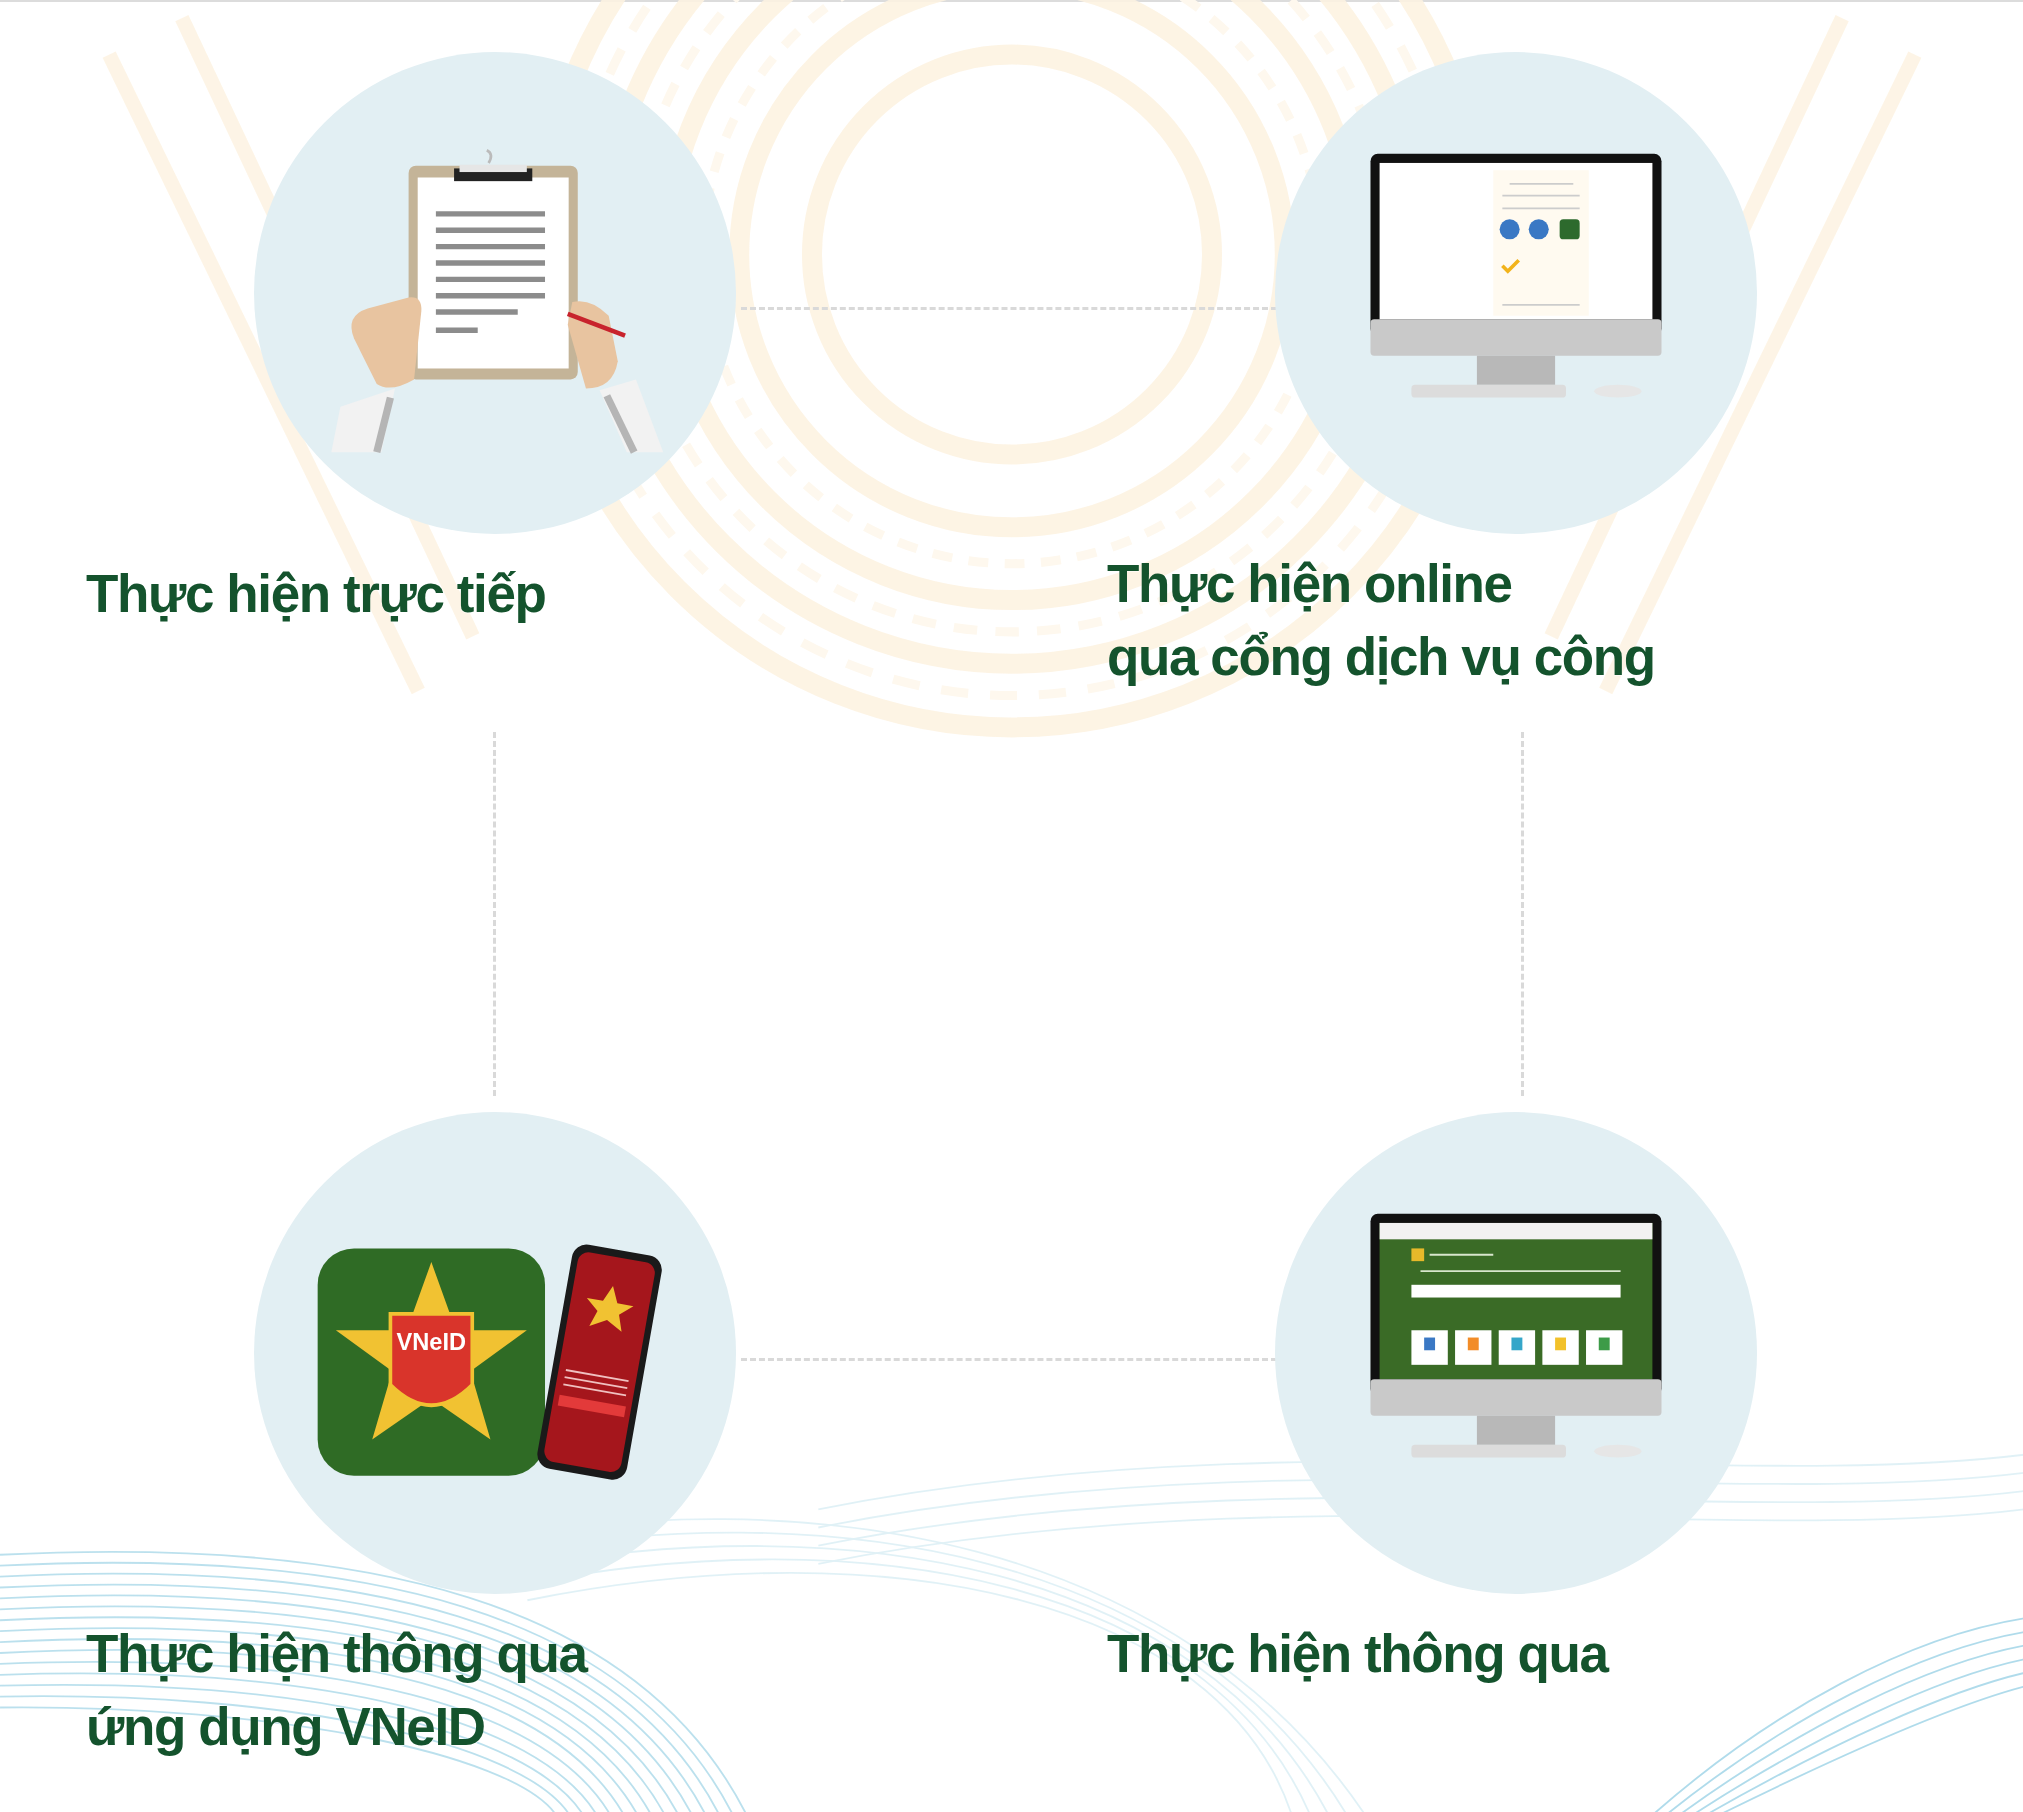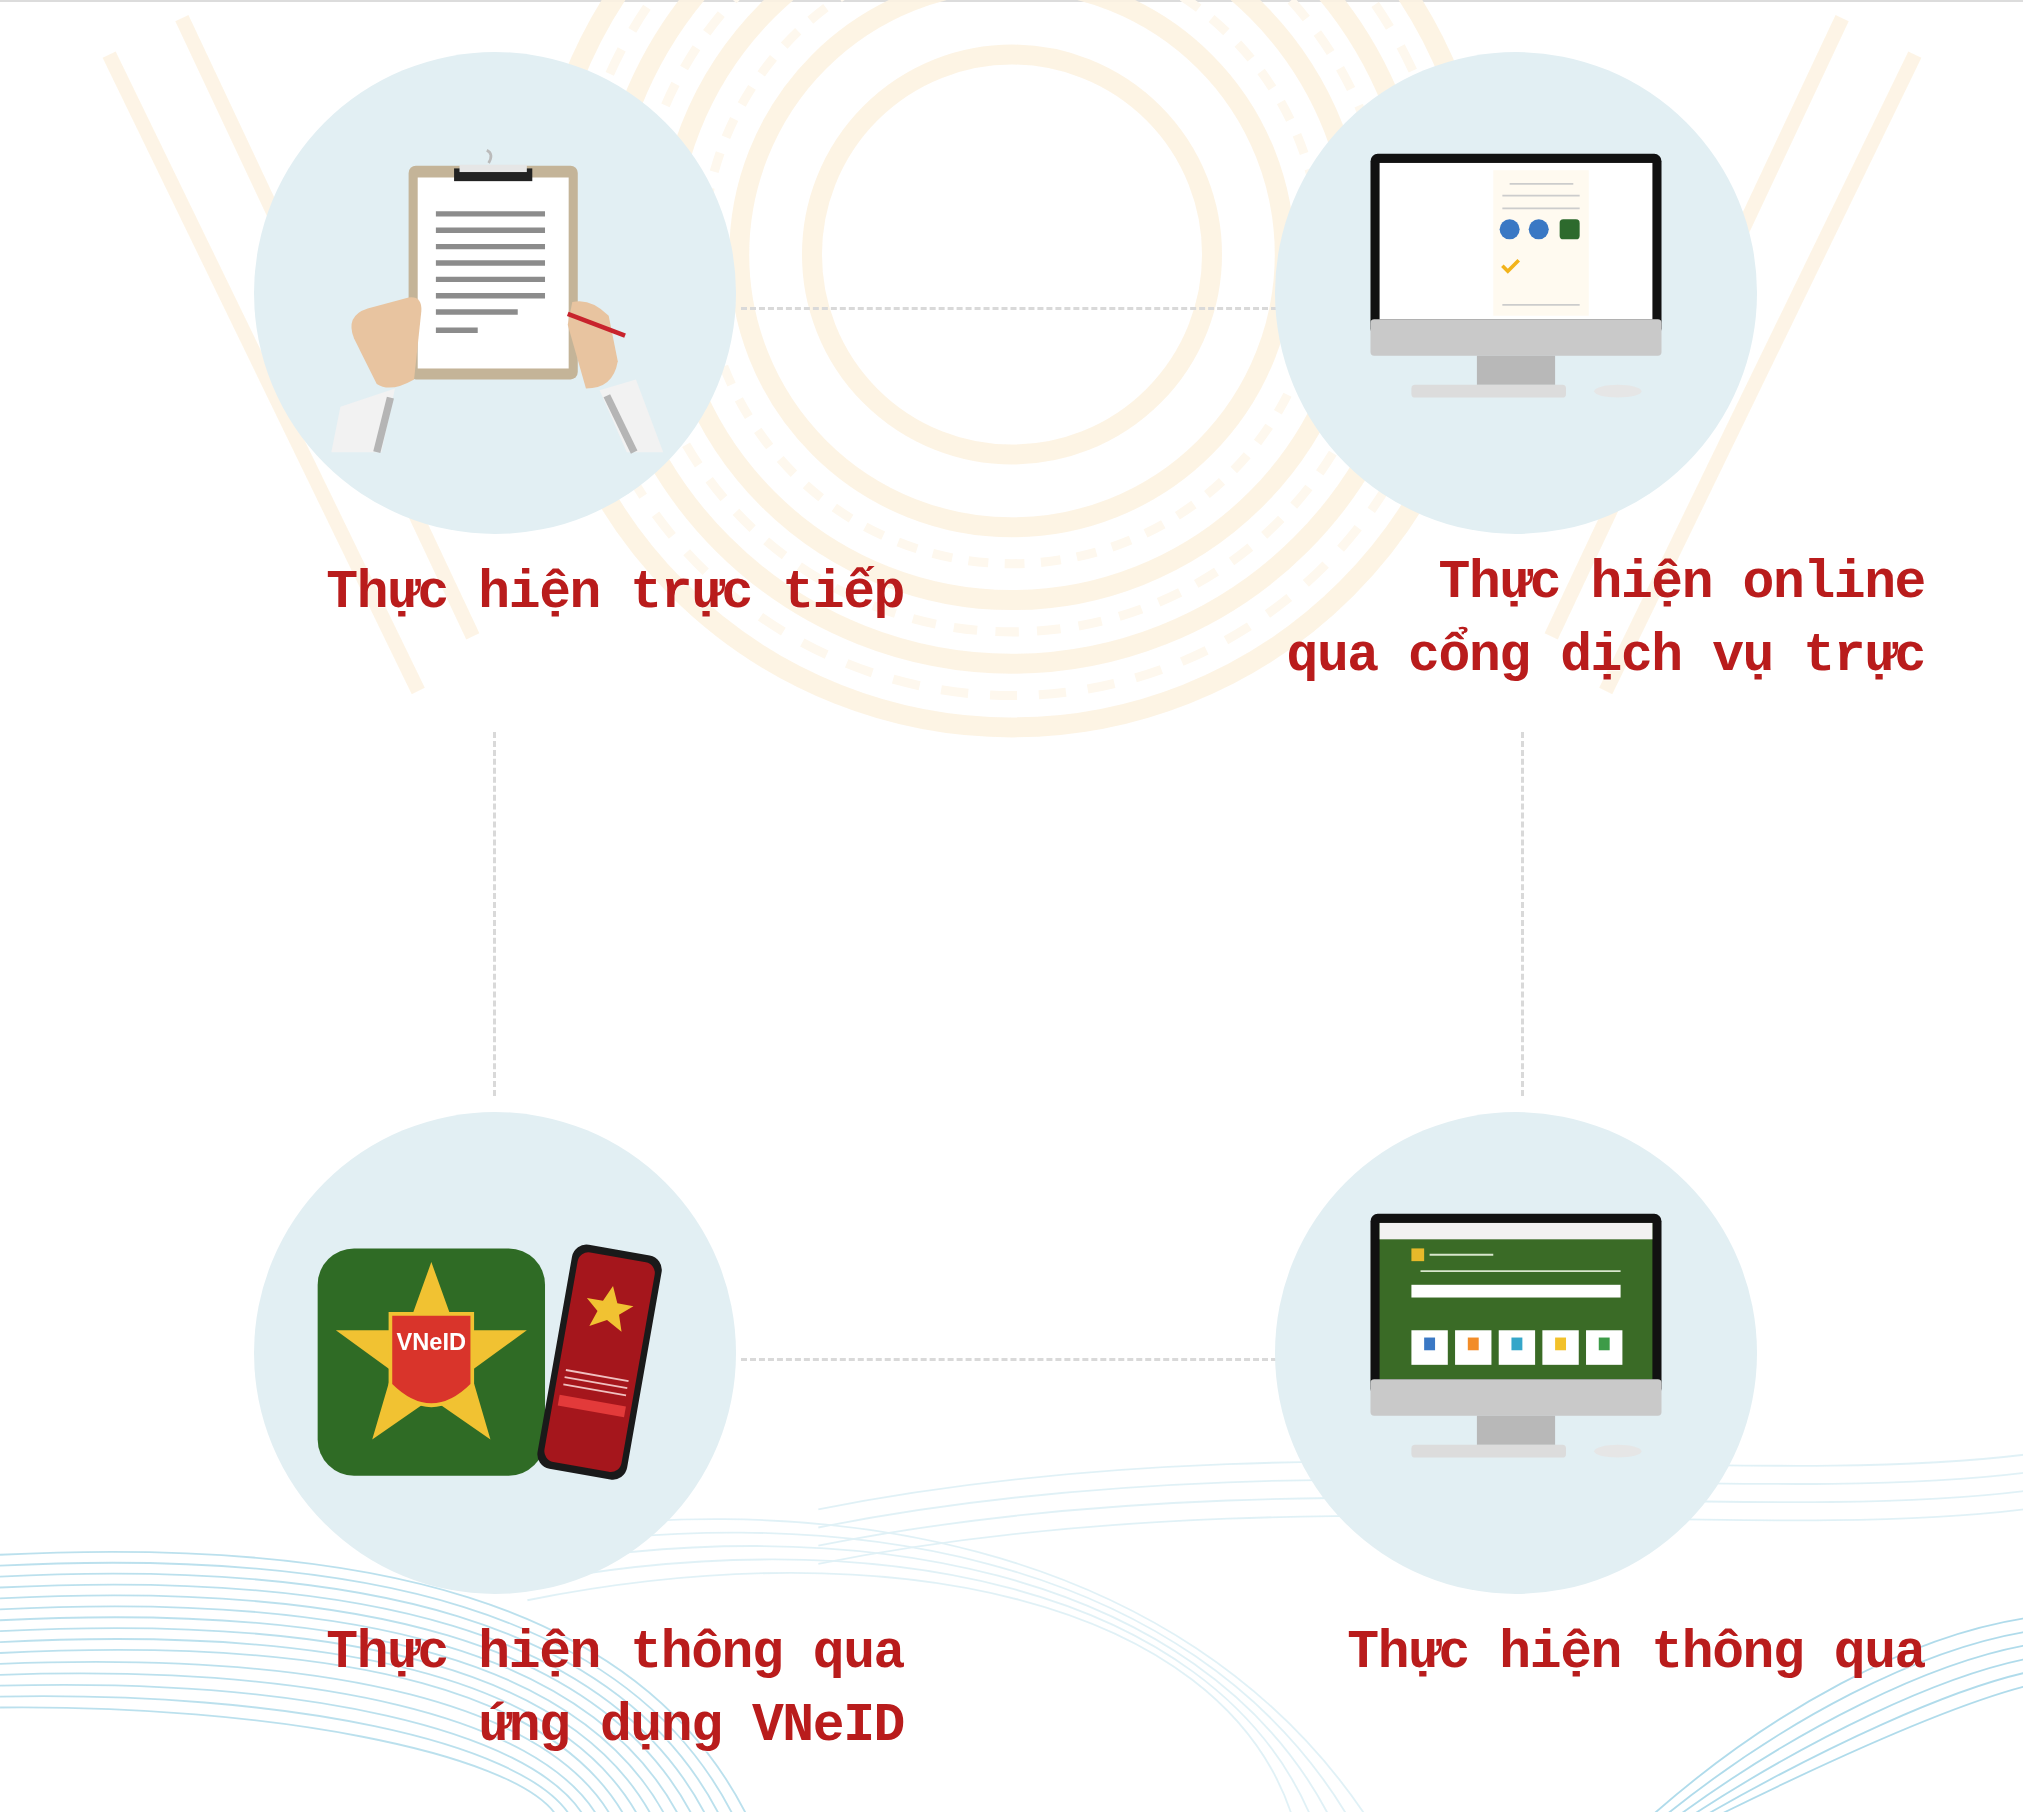--- a/index.html
+++ b/index.html
@@ -13,25 +13,24 @@
   .connector { position: absolute; }
   .connector.h { height: 0; border-top: 3.6px dashed #d9d9d9; }
   .connector.v { width: 0; border-left: 3.6px dashed #d9d9d9; }
   .node { position: absolute; width: 0; height: 0; }
   .circle {
     position: absolute; width: 482px; height: 482px; border-radius: 50%;
     background: #e2eff3; left: -241px; top: -241px;
   }
   .illus { position: absolute; left: -241px; top: -241px; width: 482px; height: 482px; }
   .label {
-    position: absolute; width: 818px; left: -409px; text-align: right;
-    color: #b91c1c; font-weight: bold; font-size: 53px; line-height: 73px;
+    position: absolute; width: 818px; left: -409px; text-align: left;
+    color: #14532d; font-weight: bold; font-size: 53px; line-height: 73px;
     letter-spacing: -1.4px;
     text-shadow: 0 0.9px 0 rgba(255,255,255,0.6);
-    font-family: Liberation Mono, monospace;
   }
   .label span { display: block; }
 </style>
 </head>
 <body>
 
 <div class="topbar"></div>
 
 <svg class="bg-layer" viewBox="0 0 2226 1994" xmlns="http://www.w3.org/2000/svg">
 
@@ -144,21 +143,21 @@
     <path d="M250 235 l6 6 l12 -12" stroke="#f2b31a" stroke-width="4" fill="none"></path>
     <g stroke="#ccc" stroke-width="2">
       <line x1="258" y1="145" x2="328" y2="145"></line>
       <line x1="250" y1="158" x2="335" y2="158"></line>
       <line x1="250" y1="172" x2="335" y2="172"></line>
       <line x1="250" y1="278" x2="335" y2="278"></line>
     </g>
   </svg>
   <div class="label" style="top:254px;">
     <span>Thực hiện online</span>
-    <span>qua cổng dịch vụ trực</span>
+    <span>qua cổng dịch vụ công</span>
   </div>
 </div>
 
 <div class="node" style="left:495px; top:1353px;">
   <div class="circle"></div>
   <svg class="illus" viewBox="0 0 530 530">
     <rect x="70" y="150" width="250" height="250" rx="40" fill="#2f6b25"></rect>
     <polygon points="195,165 222,240 300,240 238,285 260,360 195,315 130,360 152,285 90,240 168,240" fill="#f1c232"></polygon>
     <path d="M150 222 L240 222 L240 300 Q195 345 150 300 Z" fill="#d9342b" stroke="#f1c232" stroke-width="4"></path>
     <text x="195" y="262" text-anchor="middle" fill="#ffffff" font-family="Liberation Sans, sans-serif" font-weight="bold" font-size="26">VNeID</text>

